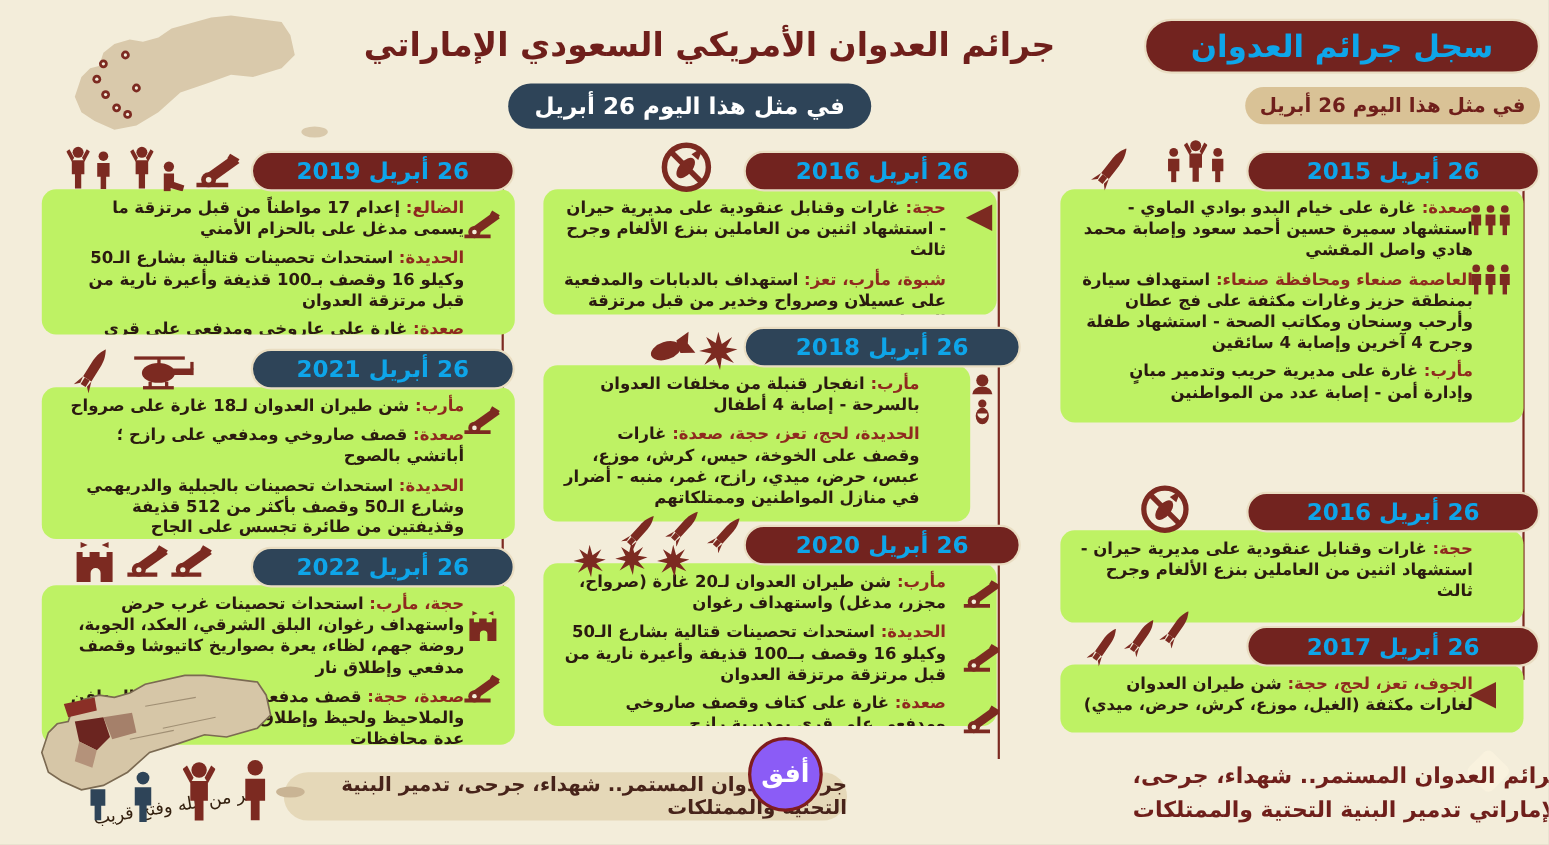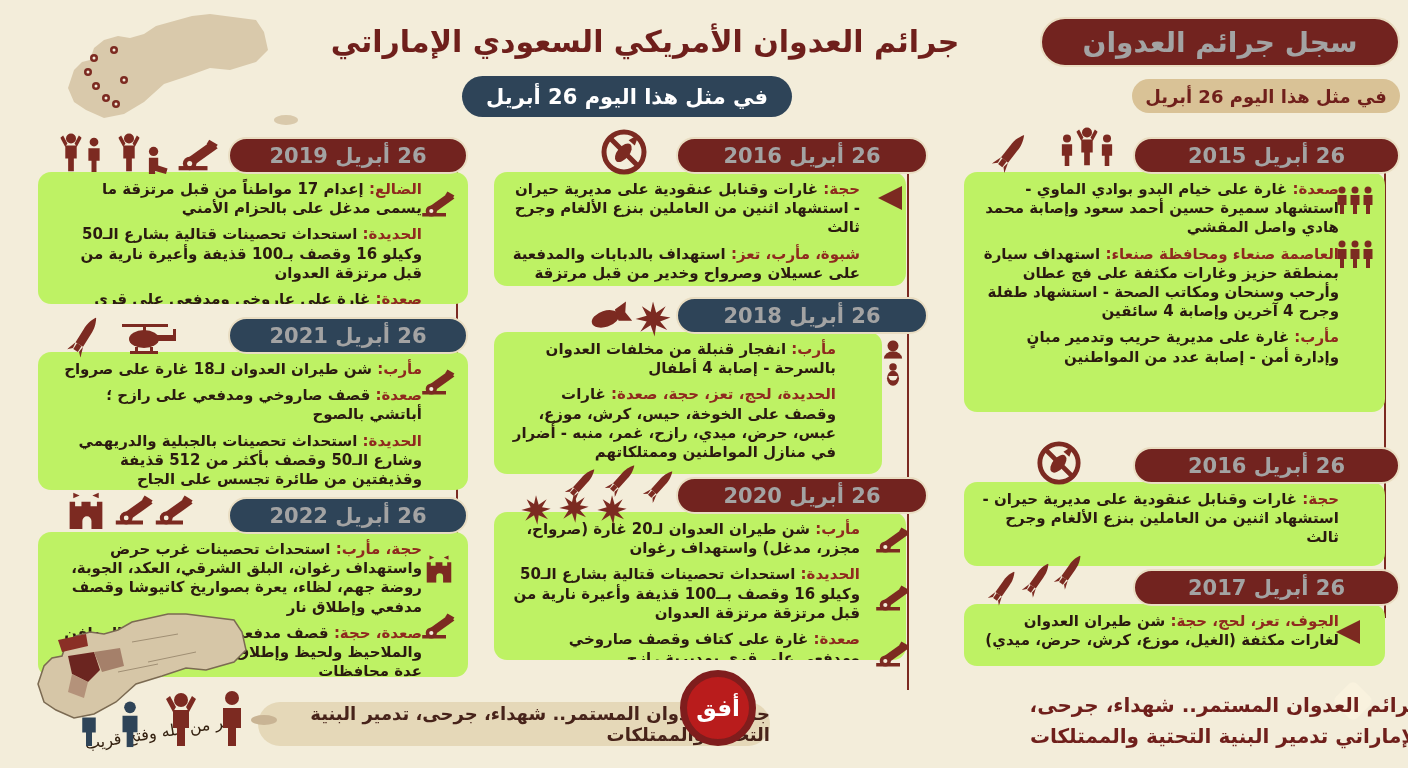--- a/index.html
+++ b/index.html
@@ -1,39 +1,39 @@
 <!DOCTYPE html>
 <html lang="ar"><head>
 <meta charset="utf-8">
 <style>
   html,body{margin:0;padding:0;background:#d8d2c0;}
   .stage{position:relative;width:1408px;height:768px;background:#f3edda;overflow:hidden;
          font-family:"DejaVu Sans",sans-serif;}
-  .pill{position:absolute;border-radius:20px;color:#a3a3a3;font-weight:bold;text-align:center;
+  .pill{position:absolute;border-radius:20px;color:#0ea5e9;font-weight:bold;text-align:center;
         direction:rtl;font-size:21px;display:flex;align-items:center;justify-content:center;
         box-sizing:border-box;z-index:4;}
   .pill.maroon{background:#72231f;border:2px solid #e9ddc2;}
   .pill.navy{background:#2e4458;border:2px solid #e9ddc2;}
   .card{position:absolute;background:#bef264;border-radius:13px;box-sizing:border-box;
         padding:8px 46px 0 14px;direction:rtl;color:#2b1a10;font-weight:bold;
         font-size:15px;line-height:1.28;overflow:hidden;z-index:2;}
   .para{margin:0 0 7px 0;}
   .loc{color:#8f2a1f;}
   .vline{position:absolute;width:2px;background:#7c2a21;z-index:1;}
   .deco{position:absolute;color:#7c2a21;fill:#7c2a21;z-index:3;}
   .deco.navy{color:#2e4458;fill:#2e4458;}
   .arrow-left{position:absolute;width:0;height:0;border-top:12px solid transparent;
               border-bottom:12px solid transparent;border-right:24px solid #7c2a21;z-index:3;}
   .title-main{position:absolute;color:#6f1f1b;font-weight:bold;text-align:center;direction:rtl;}
   .subtle-box{position:absolute;border-radius:18px;display:flex;align-items:center;
               justify-content:center;font-weight:bold;direction:rtl;box-sizing:border-box;}
   .band{position:absolute;background:#e5d8b8;border-radius:24px;color:#47231a;font-weight:bold;
         font-size:18px;display:flex;align-items:center;justify-content:center;direction:rtl;z-index:2;}
-  .logo{position:absolute;width:62px;height:62px;border-radius:50%;background:#b91c1c;
-        border:7px solid #7f1d1d;color:#fff;font-weight:bold;font-size:23px;display:flex;
+  .logo{position:absolute;width:62px;height:62px;border-radius:50%;background:#8b5cf6;
+        border:3px solid #7f1d1d;color:#fff;font-weight:bold;font-size:23px;display:flex;
         align-items:center;justify-content:center;z-index:5;direction:rtl;}
   .footer-right{position:absolute;color:#6f1f1b;font-weight:bold;font-size:20px;line-height:1.55;
                 text-align:center;direction:rtl;z-index:2;}
   .sparkle{position:absolute;width:30px;height:30px;background:#f9f2de;transform:rotate(45deg);
            border-radius:6px;z-index:1;}
   .calligraphy{position:absolute;font-family:"DejaVu Serif",serif;color:#33200f;font-size:16px;
                transform:rotate(-9deg);direction:rtl;z-index:2;}
 </style>
 </head>
 <body>
@@ -292,21 +292,21 @@
       <use href="#i-cannon"></use>
     </svg>
   <svg class="deco" style="left:874px;top:584px" width="38" height="28" viewBox="0 0 52 40">
       <use href="#i-cannon"></use>
     </svg>
   <svg class="deco" style="left:874px;top:640px" width="38" height="28" viewBox="0 0 52 40">
       <use href="#i-cannon"></use>
     </svg>
 
   <div class="pill maroon" style="left:1133px;top:137px;width:267px;height:37px">26 أبريل 2015</div>
-  <div class="card" style="left:964px;top:172px;width:421px;height:240px">
+  <div class="card" style="left:964px;top:172px;width:421px;height:212px">
     <p class="para">
       <span class="loc">صعدة:</span>
       <span>غارة على خيام البدو بوادي الماوي - استشهاد سميرة حسين أحمد سعود وإصابة محمد هادي واصل المقشي</span></p>
     <p class="para">
       <span class="loc">العاصمة صنعاء ومحافظة صنعاء:</span>
       <span>استهداف سيارة بمنطقة حزيز وغارات مكثفة على فج عطان وأرحب وسنحان ومكاتب الصحة - استشهاد طفلة وجرح 4 آخرين وإصابة 4 سائقين</span></p>
     <p class="para">
       <span class="loc">مأرب:</span>
       <span>غارة على مديرية حريب وتدمير مبانٍ وإدارة أمن - إصابة عدد من المواطنين</span></p>
   </div>

